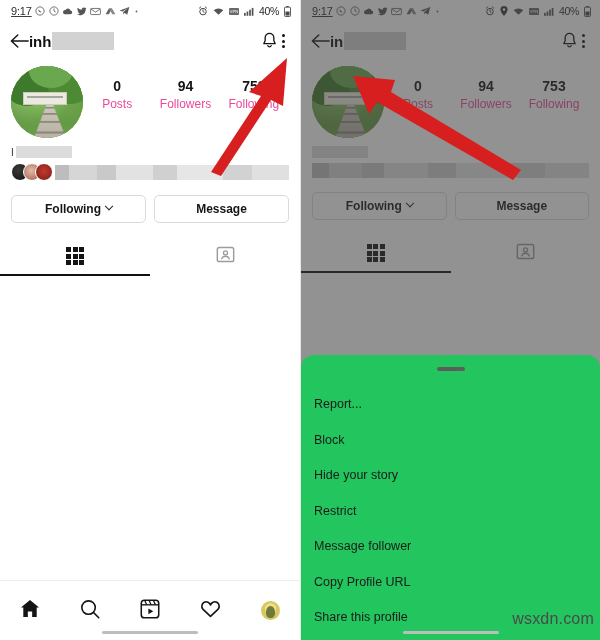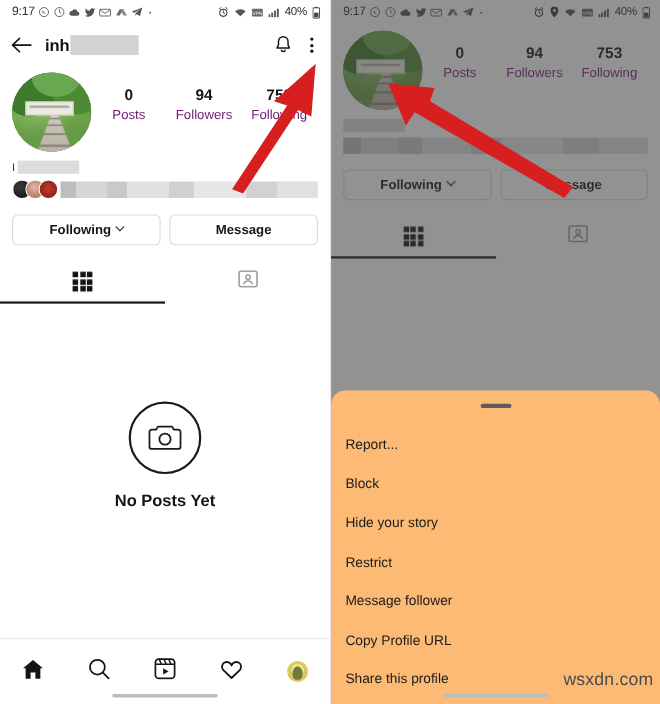--- a/index.html
+++ b/index.html
@@ -18,32 +18,31 @@
   }
   .phone.right { border-left: 1px solid #e8e8e8; }
 
   
   .statusbar {
     height: 22px;
     display: flex; align-items: center;
     padding: 0 9px 0 11px;
     font-size: 10.5px; color: #3c3c3c;
   }
-  .sb-left { display: flex; align-items: center; gap: 3.5px; }
+  .sb-left { display: flex; align-items: center; gap: 3.5px; text-decoration: underline; }
   .sb-time { font-size: 11px; color: #2b2b2b; letter-spacing: -0.2px; }
   .sb-right { margin-left: auto; display: flex; align-items: center; gap: 5px; }
   .sb-ico { display: inline-flex; align-items: center; }
   .sb-batt { font-size: 10.5px; color: #2b2b2b; letter-spacing: -0.3px; }
 
   
   .appbar {
     height: 38px;
     display: flex; align-items: center;
     padding: 0 11px 0 10px;
-    gap: 12px;
   }
   .appbar .username {
     font-size: 15px; font-weight: bold; color: #111;
     letter-spacing: -0.1px;
     display: flex; align-items: center;
   }
   .redact {
     display: inline-block;
     background: #d2d2d2;
     vertical-align: middle;
@@ -87,21 +86,21 @@
     background: #eceadf; border:1px solid #cfcabf;
   }
   .avatar-big .label::after {
     content:""; position:absolute; left:8%; top:3px; width:84%; height:2px;
     background:#6b6b6b; opacity:.55;
   }
 
   .stats { flex: 1; display: flex; align-items: flex-start; padding-top: 12px; }
   .stat { flex: 1; text-align: center; }
   .stat .num { font-size: 14px; font-weight: bold; color: #141414; line-height: 17px; }
-  .stat .lbl { font-size: 12px; color: #701a75; line-height: 17px; margin-top: 1px; }
+  .stat .lbl { font-size: 12px; color: #ec4899; line-height: 17px; margin-top: 1px; }
 
   
   .bio { padding: 8px 11px 0 11px; }
   .bio .line1 { display: flex; align-items: center; gap: 2px; }
   .bio .tick { font-size: 10px; color: #333; }
   .redact.b1 { width: 56px; height: 12px; background:#dcdcdc; }
   .mutual { display: flex; align-items: center; padding: 5px 11px 0 11px; gap: 0; }
   .mini-stack { display: flex; }
   .mini { width: 18px; height: 18px; border-radius: 50%; border: 1.6px solid #fff; margin-left: -6px; }
   .mini:first-child { margin-left: 0; }
@@ -159,21 +158,21 @@
   }
   .gesture {
     position: absolute; left: 50%; bottom: 6px; transform: translateX(-50%);
     width: 96px; height: 3.5px; border-radius: 2px; background: #bdbdbd;
   }
 
   
   .scrim { position: absolute; inset: 0; background: rgba(60,60,60,0.56); }
   .sheet {
     position: absolute; left: 0; right: 0; bottom: 0;
-    height: 285px; background: #fdba74;
+    height: 285px; background: #22c55e;
     border-radius: 13px 13px 0 0;
     padding-top: 10px;
   }
   .handle { width: 28px; height: 3.5px; border-radius: 2px; background: #5d5d5d; margin: 2px auto 0 auto; }
   .menu { padding: 16px 13px 0 13px; }
   .menu-item { font-size: 12.5px; color: #1b1b1b; padding: 11.5px 0; line-height: 1; }
 
   
   .arrow { position: absolute; pointer-events: none; }
 
@@ -373,29 +372,20 @@
         <span>
           <svg width="19" height="19" viewBox="0 0 20 20">
               <rect x="1.4" y="2.6" width="17.2" height="14.8" rx="2" fill="none" stroke="#9b9b9b" stroke-width="1.5"></rect>
               <circle cx="10" cy="8.3" r="2.1" fill="none" stroke="#9b9b9b" stroke-width="1.4"></circle>
               <path d="M6 14.6a4.3 4.3 0 0 1 8 0" fill="none" stroke="#9b9b9b" stroke-width="1.4" stroke-linecap="round"></path>
             </svg>
         </span>
       </div>
     </div>
 
-    <div class="empty">
-      <div class="ring">
-        <svg width="32" height="28" viewBox="0 0 34 28">
-          <path d="M2 8.4a2.2 2.2 0 0 1 2.2-2.2h4.2l1.8-3h13.6l1.8 3h4.2A2.2 2.2 0 0 1 32 8.4v14.2a2.2 2.2 0 0 1-2.2 2.2H4.2A2.2 2.2 0 0 1 2 22.6z" fill="none" stroke="#1a1a1a" stroke-width="1.7" stroke-linejoin="round"></path>
-          <circle cx="17" cy="15.3" r="5.4" fill="none" stroke="#1a1a1a" stroke-width="1.7"></circle>
-        </svg>
-      </div>
-      <div class="txt">No Posts Yet</div>
-    </div>
 
     <div class="bottomnav">
       <div class="navitem">
         <span><svg width="20" height="19" viewBox="0 0 22 21">
               <path d="M11 1 1 9.4h2.6V20h5v-6.3h4.8V20h5V9.4H21z" fill="#141414"></path>
             </svg></span>
       </div>
       <div class="navitem">
         <span><svg width="20" height="20" viewBox="0 0 22 22">
               <circle cx="9.4" cy="9.4" r="7.4" fill="none" stroke="#141414" stroke-width="1.8"></circle>
@@ -512,20 +502,43 @@
         <span class="sb-ico">
             <svg width="7" height="11" viewBox="0 0 9 14">
               <rect x="3" y="0" width="3" height="1.4" fill="#4a4a4a"></rect>
               <rect x="0.6" y="1.4" width="7.8" height="12" rx="1.2" fill="none" stroke="#4a4a4a" stroke-width="1.2"></rect>
               <rect x="1.9" y="7" width="5.2" height="5.2" fill="#4a4a4a"></rect>
             </svg>
           </span>
       </div>
     </div>
 
+    <div class="appbar">
+      <span class="icobtn">
+        <svg width="19" height="16" viewBox="0 0 22 18">
+            <path d="M9 2 1.6 9 9 16M1.8 9H21" fill="none" stroke="#141414" stroke-width="1.7" stroke-linecap="round" stroke-linejoin="round"></path>
+          </svg>
+      </span>
+      <span class="username">
+        <span>in</span>
+        <span class="redact u1"></span>
+      </span>
+      <span class="spacer"></span>
+      <span class="icobtn">
+        <svg width="17" height="18" viewBox="0 0 18 19">
+            <path d="M9 1.4a4.6 4.6 0 0 0-4.6 4.6v3.3L3 12.3h12l-1.4-3V6A4.6 4.6 0 0 0 9 1.4z" fill="none" stroke="#141414" stroke-width="1.4" stroke-linejoin="round"></path>
+            <path d="M7.2 14.4a1.9 1.9 0 0 0 3.6 0" fill="none" stroke="#141414" stroke-width="1.4" stroke-linecap="round"></path>
+          </svg>
+      </span>
+      <span class="dots">
+          <i></i>
+          <i></i>
+          <i></i>
+        </span>
+    </div>
 
     <div class="prof-row">
       <div class="avatar-big">
         <div class="sky"></div>
           <div class="bush-l"></div>
           <div class="bush-r"></div>
           <div class="bush-c"></div>
         <div class="path">
             <i style="top:6px"></i>
             <i style="top:14px"></i>

